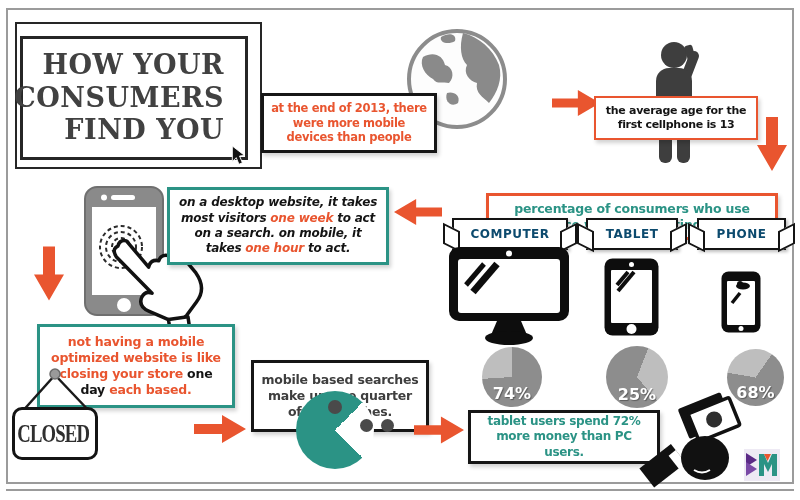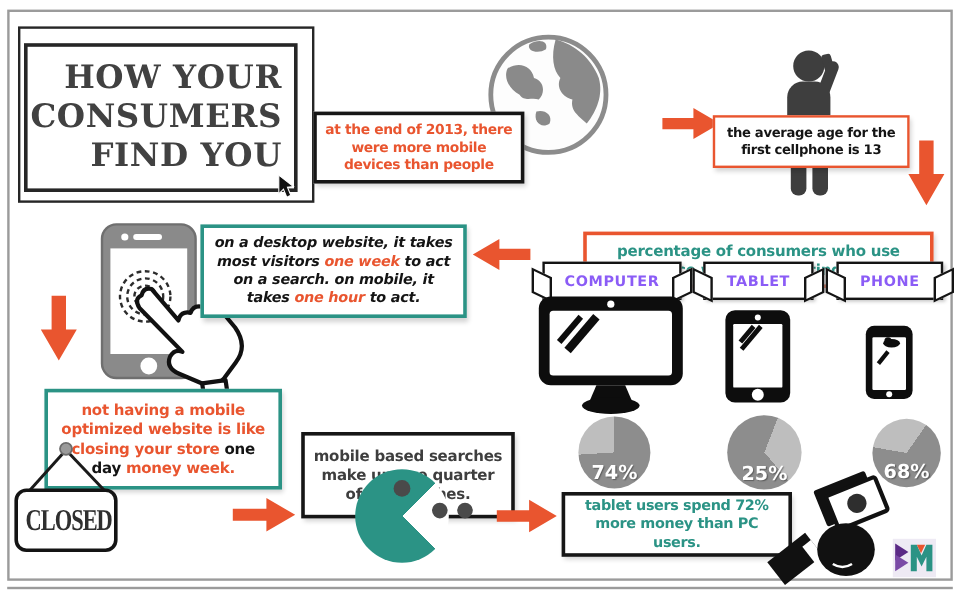--- a/index.html
+++ b/index.html
@@ -18,40 +18,40 @@
   .b-teal{border:3px solid #2B9385;}
   .t-orange{color:#E9552F;}
   .t-teal{color:#2B9385;}
   .t-dark{color:#3E3E3E;}
   .t-black{color:#141414;}
 
   .title-outer{position:absolute;left:15px;top:22px;width:243px;height:143px;border:2px solid #262626;}
   .title-box{position:absolute;left:20px;top:36px;width:228px;height:124px;border:3px solid #262626;
              background:#fff;display:flex;align-items:center;justify-content:flex-end;box-sizing:border-box;}
   .title-text{white-space:pre-line;text-align:right;font-family:"DejaVu Serif",serif;font-weight:bold;
-              font-size:27px;line-height:1.2;color:#414141;padding-right:10px;letter-spacing:0.5px;}
+              font-size:27px;line-height:1.2;color:#414141;padding-right:21px;letter-spacing:0.5px;}
 
   .banner{position:absolute;z-index:0;height:28px;border:2.5px solid #141414;background:#fff;
-          display:flex;align-items:center;justify-content:center;color:#8b5cf6;font-weight:bold;
+          display:flex;align-items:center;justify-content:center;color:#0c4a6e;font-weight:bold;
           font-size:12px;letter-spacing:0.5px;box-shadow:2px 2px 3px rgba(0,0,0,0.25);}
   .banner::before{content:"";position:absolute;left:-11px;top:7px;width:13px;height:17px;background:#fff;
           border:2.5px solid #141414;transform:skewY(26deg);z-index:-1;}
   .banner::after{content:"";position:absolute;right:-11px;top:7px;width:13px;height:17px;background:#fff;
           border:2.5px solid #141414;transform:skewY(-26deg);z-index:-1;}
 
   .pie{position:absolute;border-radius:50%;}
   .pie-label{position:absolute;bottom:4px;width:100%;text-align:center;color:#fff;font-weight:bold;
              font-size:16px;text-shadow:1px 1px 1px rgba(0,0,0,0.35);}
 
   .pacman{position:absolute;border-radius:50%;}
   .pac-eye{position:absolute;border-radius:50%;background:#4a4a4a;}
   .pac-dot{position:absolute;border-radius:50%;background:#4a4a4a;}
 
   .closed-sign{position:absolute;border:3px solid #141414;border-radius:10px;background:#fff;
-               display:flex;align-items:center;justify-content:flex-start;}
+               display:flex;align-items:center;justify-content:flex-end;}
   .closed-text{font-family:"Liberation Serif",serif;font-weight:bold;font-size:22px;color:#2f2f2f;
                transform:scale(0.85,1.15);letter-spacing:-1px;}
 </style>
 </head>
 <body>
 
 <div class="stage">
 
   <div class="frame"></div>
   <div class="bottom-line"></div>
@@ -172,21 +172,21 @@
       <path d="M40,6 Q45,1 50,6 L55,40 Q61,34 67,40 Q73,35 79,42 Q86,38 89,48 L92,70 Q93,89 77,95 L62,101 Q50,105 44,95 L32,78 Q25,68 33,62 Q40,58 44,64 L33,14 Q33,5 40,6 Z" fill="#fff" stroke="#111" stroke-width="3.5" stroke-linejoin="round"></path>
       <path d="M44,95 L62,103 L55,119 L37,111 Z" fill="#fff" stroke="#111" stroke-width="3.5" stroke-linejoin="round"></path>
     </g>
   </svg>
 
   <svg class="abs" style="left:33px;top:246px;" width="32" height="55" viewBox="0 0 32 54">
     <polygon points="10,0 22,0 22,28 31,28 16,54 1,28 10,28" fill="#E9552F"></polygon>
   </svg>
 
   <div class="box b-teal t-orange" style="left:37px;top:324px;width:198px;height:84px;font-size:12.5px;z-index:2;">
-    <span><span>not having a mobile optimized website is like closing your store </span><span class="t-black">one day</span><span> money week.</span></span>
+    <span><span>not having a mobile optimized website is like closing your store </span><span class="t-black">one day</span><span> each based.</span></span>
   </div>
 
   <svg class="abs" style="left:8px;top:366px;z-index:3;" width="100" height="50" viewBox="0 0 100 50">
     <line x1="47" y1="9" x2="12" y2="48" stroke="#1a1a1a" stroke-width="2.5"></line>
     <line x1="47" y1="9" x2="84" y2="48" stroke="#1a1a1a" stroke-width="2.5"></line>
     <circle cx="47" cy="8" r="5" fill="#9a9a9a" stroke="#6c6c6c" stroke-width="1.5"></circle>
   </svg>
   <div class="closed-sign" style="left:12px;top:407px;width:80px;height:47px;z-index:3;">
     <span class="closed-text">CLOSED</span>
   </div>

